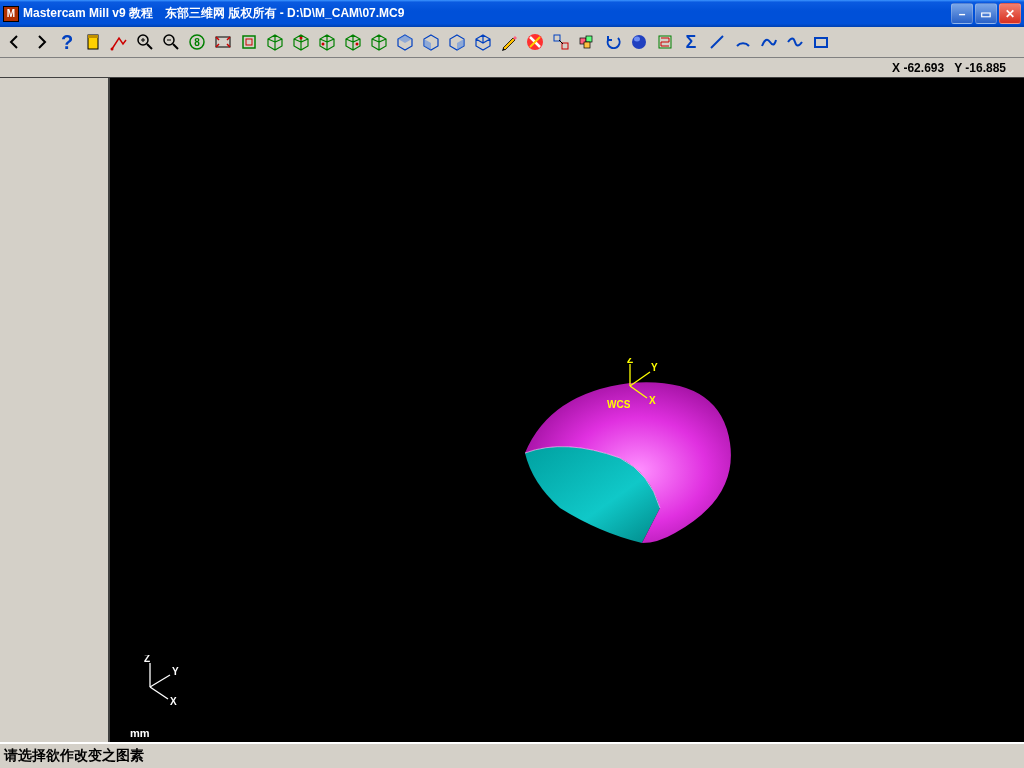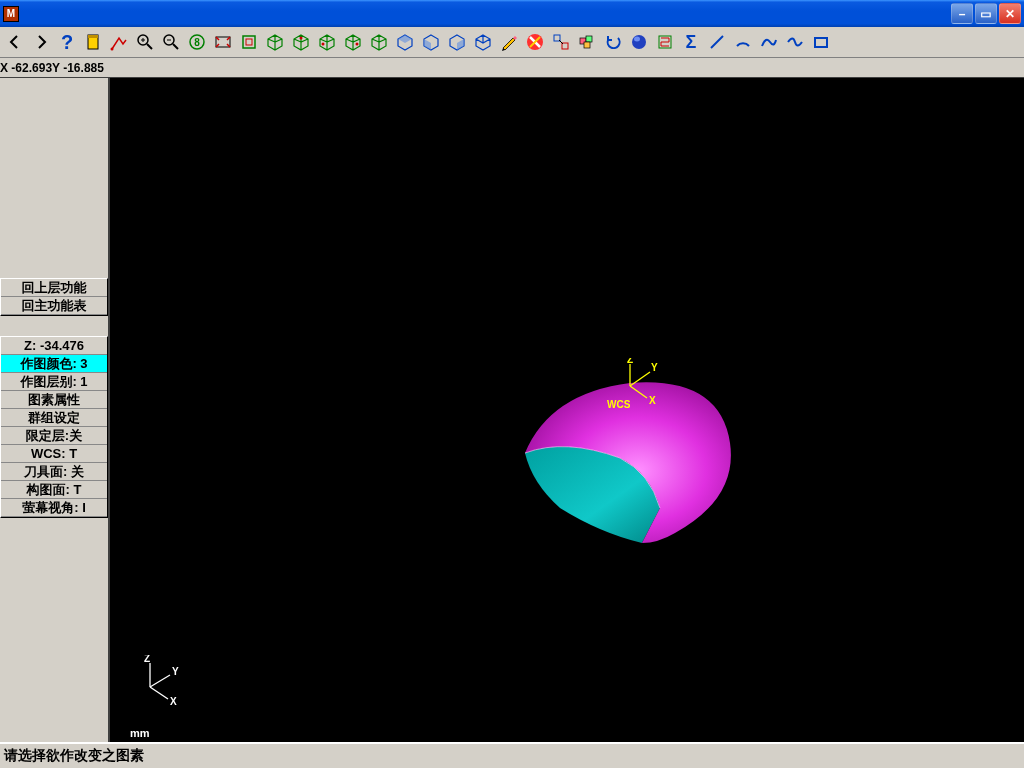--- a/index.html
+++ b/index.html
@@ -13,21 +13,21 @@
 .winbtn { width: 22px; height: 21px; border-radius: 3px; display: flex; align-items: center; justify-content: center; font-family: Arial; font-size: 12px; font-weight: bold; color: #fff; border: 1px solid #fff3; }
 .winbtn.min, .winbtn.max { background: linear-gradient(to bottom, #7ba7e8, #2a62c8); }
 .winbtn.close { background: linear-gradient(to bottom, #f08070, #d83020); }
 
 
 .toolbar { height: 31px; background: #d4d0c8; border-bottom: 1px solid #808080; display: flex; align-items: center; padding: 1px 2px; gap: 0; }
 .tbtn { width: 26px; height: 26px; border: 1px solid #d4d0c8; display: flex; align-items: center; justify-content: center; font-size: 16px; cursor: pointer; }
 .tbtn svg { width: 20px; height: 20px; }
 
 
-.coordbar { height: 20px; background: #d4d0c8; border-bottom: 1px solid #404040; display: flex; justify-content: flex-start; align-items: center; padding-right: 18px; font-size: 12px; font-weight: bold; gap: 0; }
+.coordbar { height: 20px; background: #d4d0c8; border-bottom: 1px solid #404040; display: flex; justify-content: flex-end; align-items: center; padding-right: 18px; font-size: 12px; font-weight: bold; gap: 10px; }
 
 
 .main { display: flex; height: 664px; }
 .sidebar { width: 110px; background: #d4d0c8; border-right: 2px solid #404040; display: flex; flex-direction: column; font-size: 13px; font-weight: bold; }
 .sideblock { border: 1px solid #000; border-top: 1px solid #fff; border-left: 1px solid #fff; }
 .sideitem { height: 18px; padding: 0 2px; display: flex; align-items: center; justify-content: center; border-bottom: 1px solid #888; white-space: nowrap; cursor: pointer; }
 .sideitem.selected { background: #00ffff; }
 .sidespacer { height: 20px; }
 .sidestretch { flex: 1; }
 
@@ -40,20 +40,21 @@
 .shape { position: absolute; left: 310px; top: 270px; }
 
 
 .promptbar { height: 26px; background: #d4d0c8; border-top: 2px solid #fff; display: flex; align-items: center; padding: 8px 4px; font-size: 14px; font-weight: bold; }
 </style>
 </head>
 <body>
 
 <div class="titlebar">
   <div class="icon">M</div>
+  <span>Mastercam Mill v9 教程　东部三维网 版权所有 - D:\D\M_CAM\07.MC9</span>
   <div class="spacer"></div>
   <div class="winbtns">
     <div class="winbtn min">–</div>
     <div class="winbtn max">▭</div>
     <div class="winbtn close">✕</div>
   </div>
 </div>
 
 <div class="toolbar">
   <div class="tbtn">
@@ -238,37 +239,21 @@
 </div>
 
 <div class="coordbar">
   <span><span>X</span> <span>-62.693</span></span>
   <span><span>Y</span> <span>-16.885</span></span>
 </div>
 
 <div class="main">
   <div class="sidebar">
     <div class="sidestretch" style="flex:0 0 200px"></div>
-    <div class="sideblock">
-      <div class="sideitem">回上层功能</div>
-      <div class="sideitem">回主功能表</div>
-    </div>
     <div class="sidespacer"></div>
-    <div class="sideblock">
-      <div class="sideitem">Z: -34.476</div>
-      <div class="sideitem selected">作图颜色: 3</div>
-      <div class="sideitem">作图层别: 1</div>
-      <div class="sideitem">图素属性</div>
-      <div class="sideitem">群组设定</div>
-      <div class="sideitem">限定层:关</div>
-      <div class="sideitem">WCS:  T</div>
-      <div class="sideitem">刀具面: 关</div>
-      <div class="sideitem">构图面: T</div>
-      <div class="sideitem">萤幕视角: I</div>
-    </div>
     <div class="sidestretch"></div>
   </div>
 
   <div class="viewport">
 
     <svg class="shape" width="320" height="220">
       <defs>
         <radialGradient id="mg" cx="55%" cy="55%" r="60%">
           <stop offset="0%" stop-color="#ff90ff"></stop>
           <stop offset="55%" stop-color="#e030e0"></stop>

